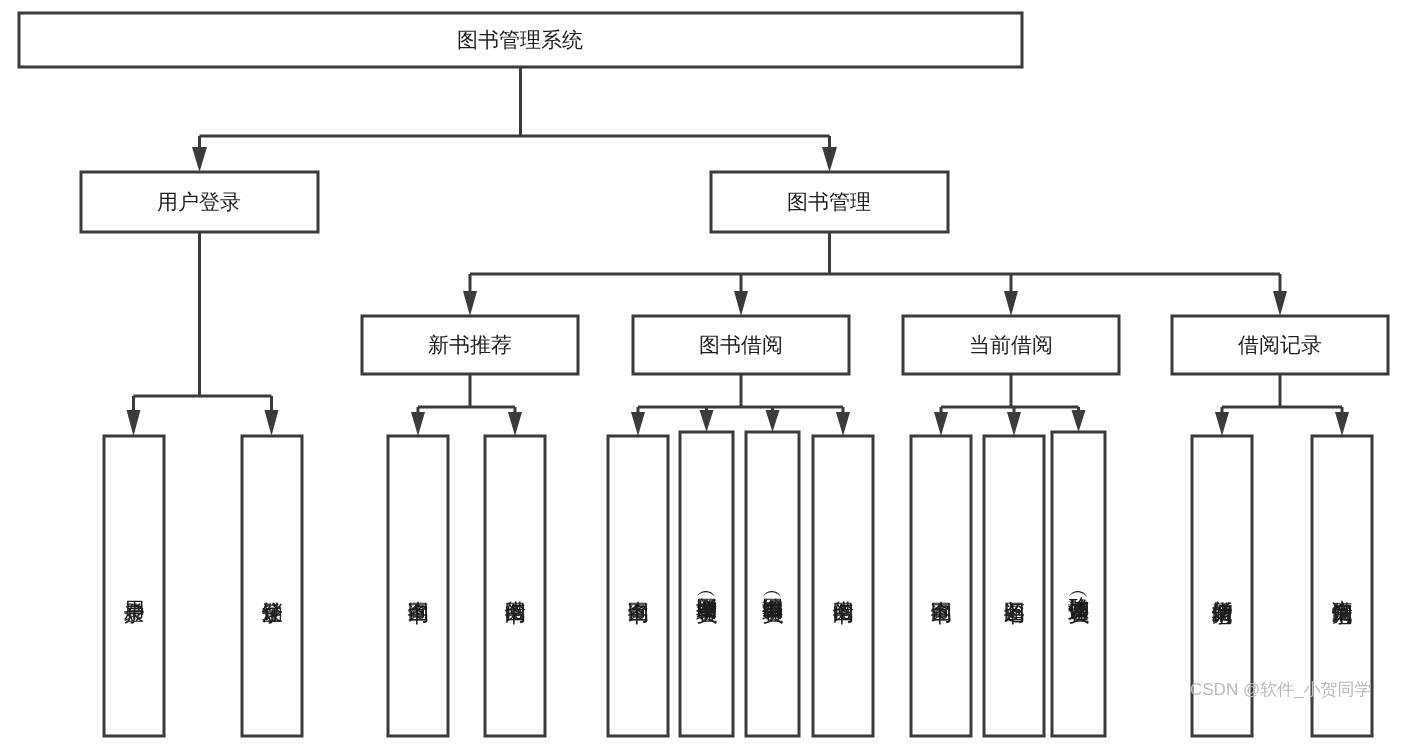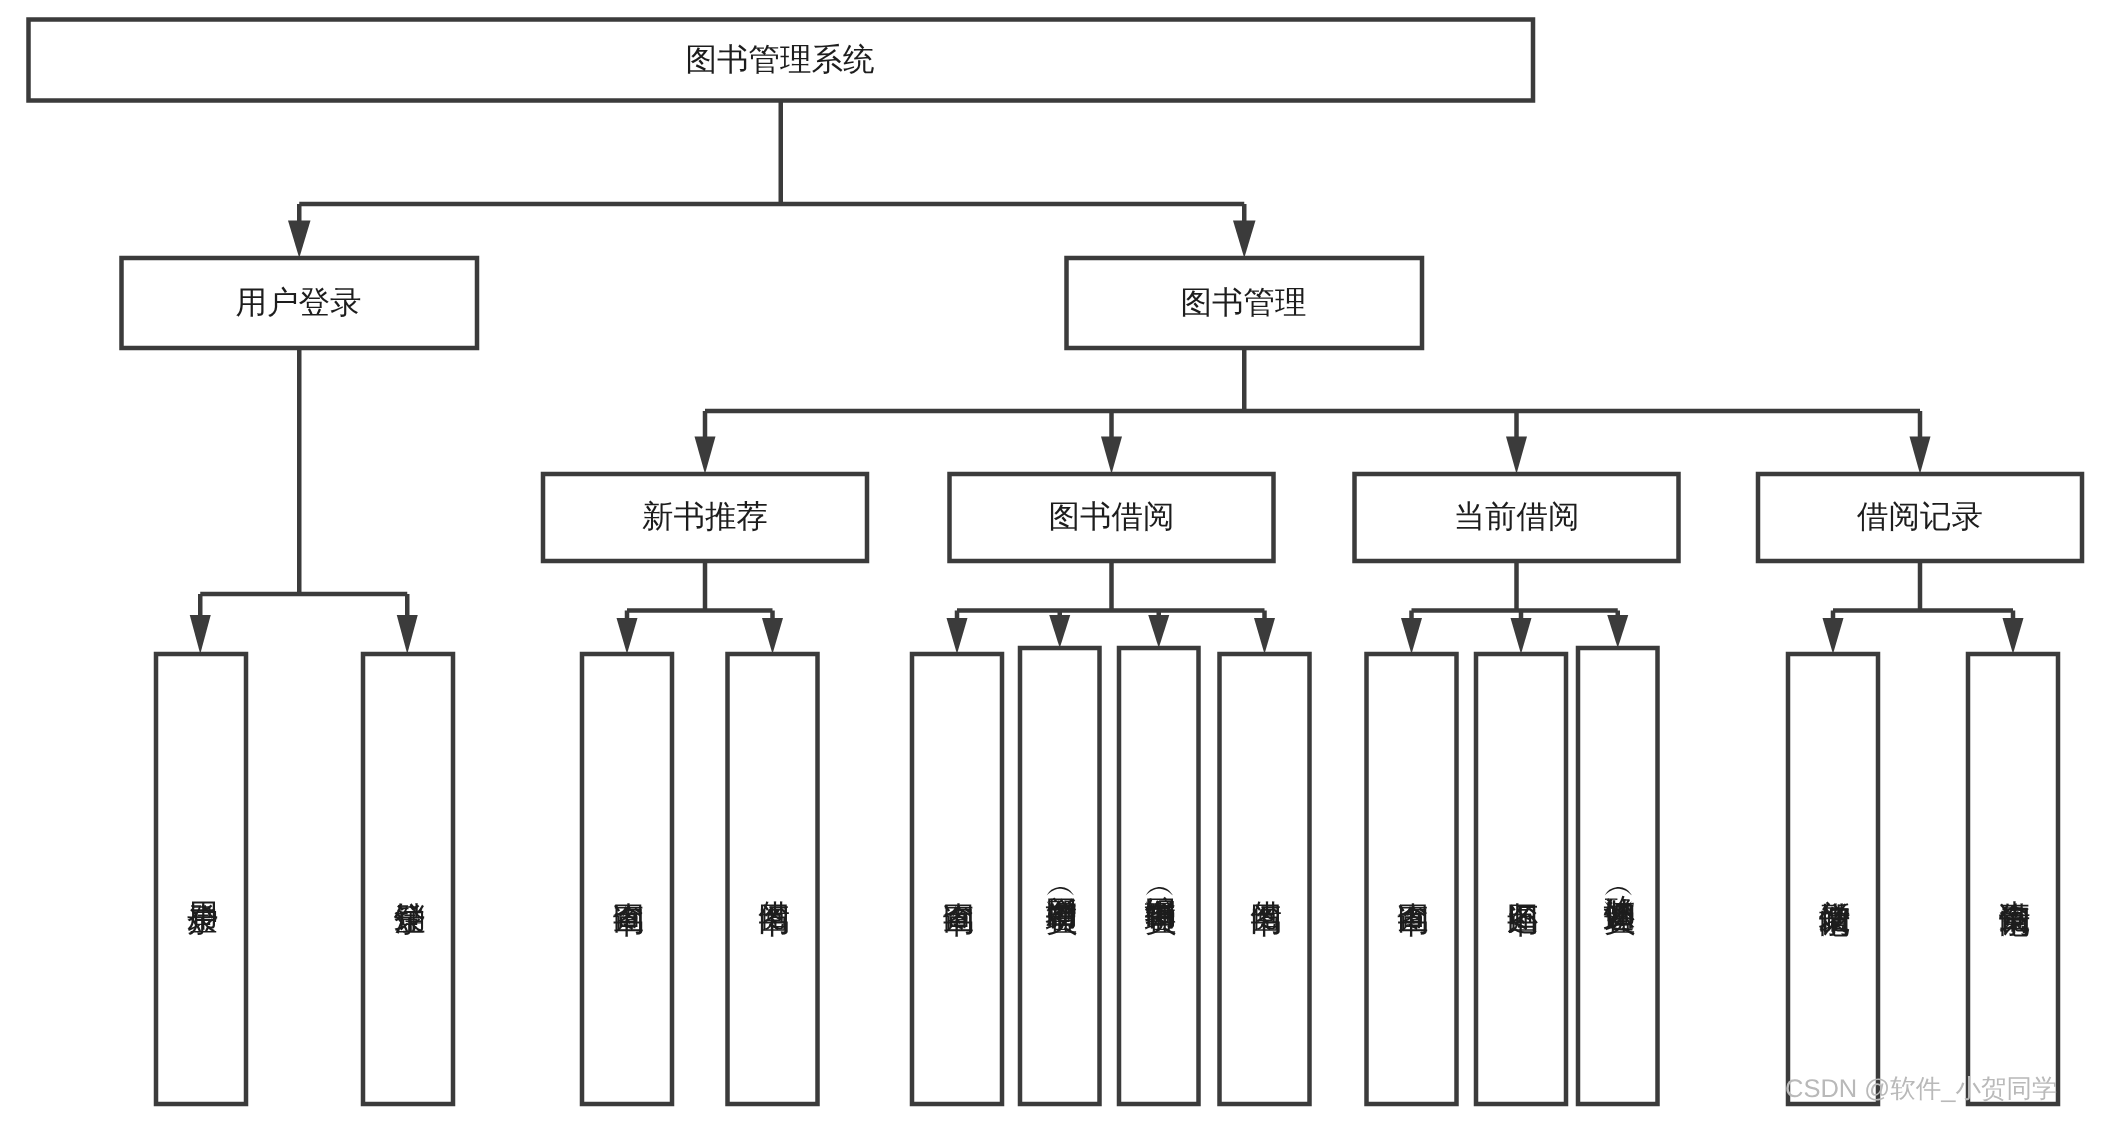--- a/index.html
+++ b/index.html
@@ -187,15 +187,15 @@
   <div class="node-label-v" style="left:608px; top:436px; width:60px; height:300px;">查询图书</div>
   <div class="node-label-v" style="left:680px; top:432px; width:53px; height:304px;">新增图书（管理员）</div>
   <div class="node-label-v" style="left:746px; top:432px; width:53px; height:304px;">编辑图书（管理员）</div>
   <div class="node-label-v" style="left:813px; top:436px; width:60px; height:300px;">借阅图书</div>
   <div class="node-label-v" style="left:911px; top:436px; width:60px; height:300px;">查询图书</div>
   <div class="node-label-v" style="left:984px; top:436px; width:60px; height:300px;">归还图书</div>
   <div class="node-label-v" style="left:1052px; top:432px; width:53px; height:304px;">确认归还（管理员）</div>
   <div class="node-label-v" style="left:1192px; top:436px; width:60px; height:300px;">新增借阅记录</div>
   <div class="node-label-v" style="left:1312px; top:436px; width:60px; height:300px;">查询借阅记录</div>
 
-  <div class="watermark" style="left:1190px; top:714px;">CSDN @软件_小贺同学</div>
+  <div class="watermark" style="left:1190px; top:678px;">CSDN @软件_小贺同学</div>
 
 </div>
 
 </body></html>

